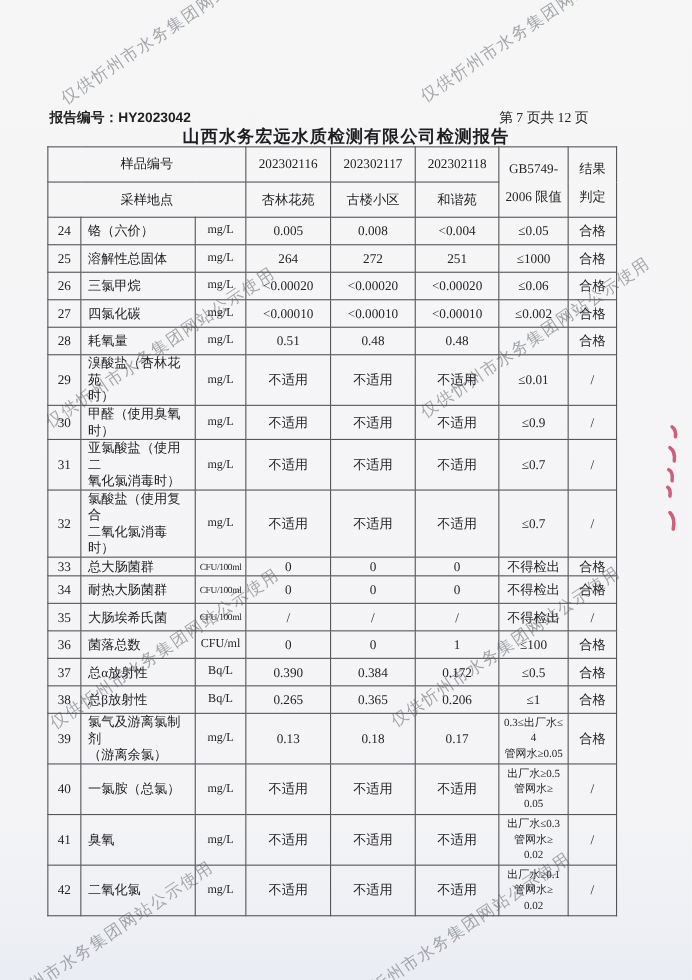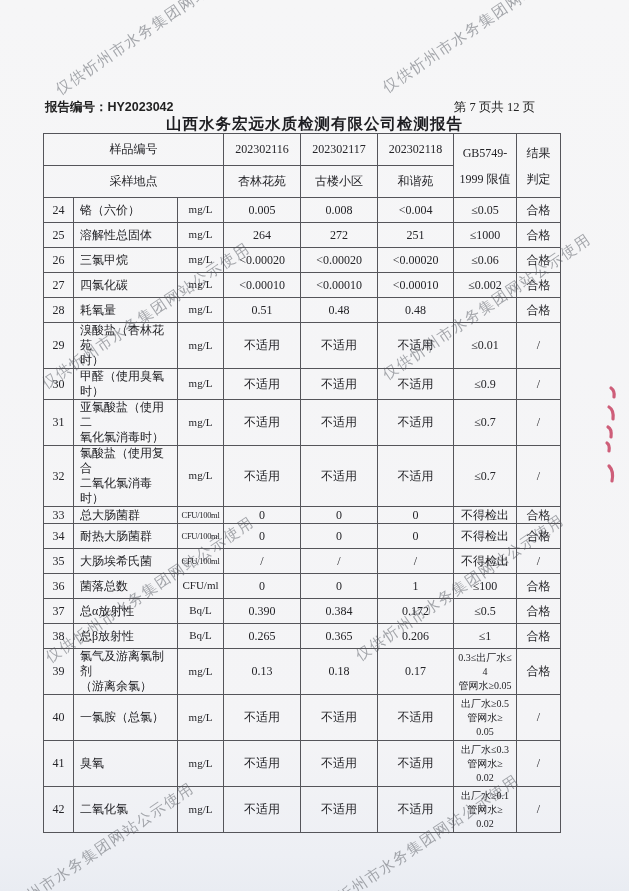--- a/index.html
+++ b/index.html
@@ -85,21 +85,21 @@
     <col style="width:63px">
       <col style="width:44px">
   </colgroup>
   <thead>
     <tr>
       <th colspan="3">样品编号</th>
       <th>202302116</th>
       <th>202302117</th>
       <th>202302118</th>
       <th rowspan="2" class="hdr-2line">GB5749-
-1999 限值</th>
+2006 限值</th>
       <th rowspan="2" class="hdr-2line">结果
 判定</th>
     </tr>
     <tr>
       <th colspan="3">采样地点</th>
       <th>杏林花苑</th>
       <th>古楼小区</th>
       <th>和谐苑</th>
     </tr>
   </thead>

